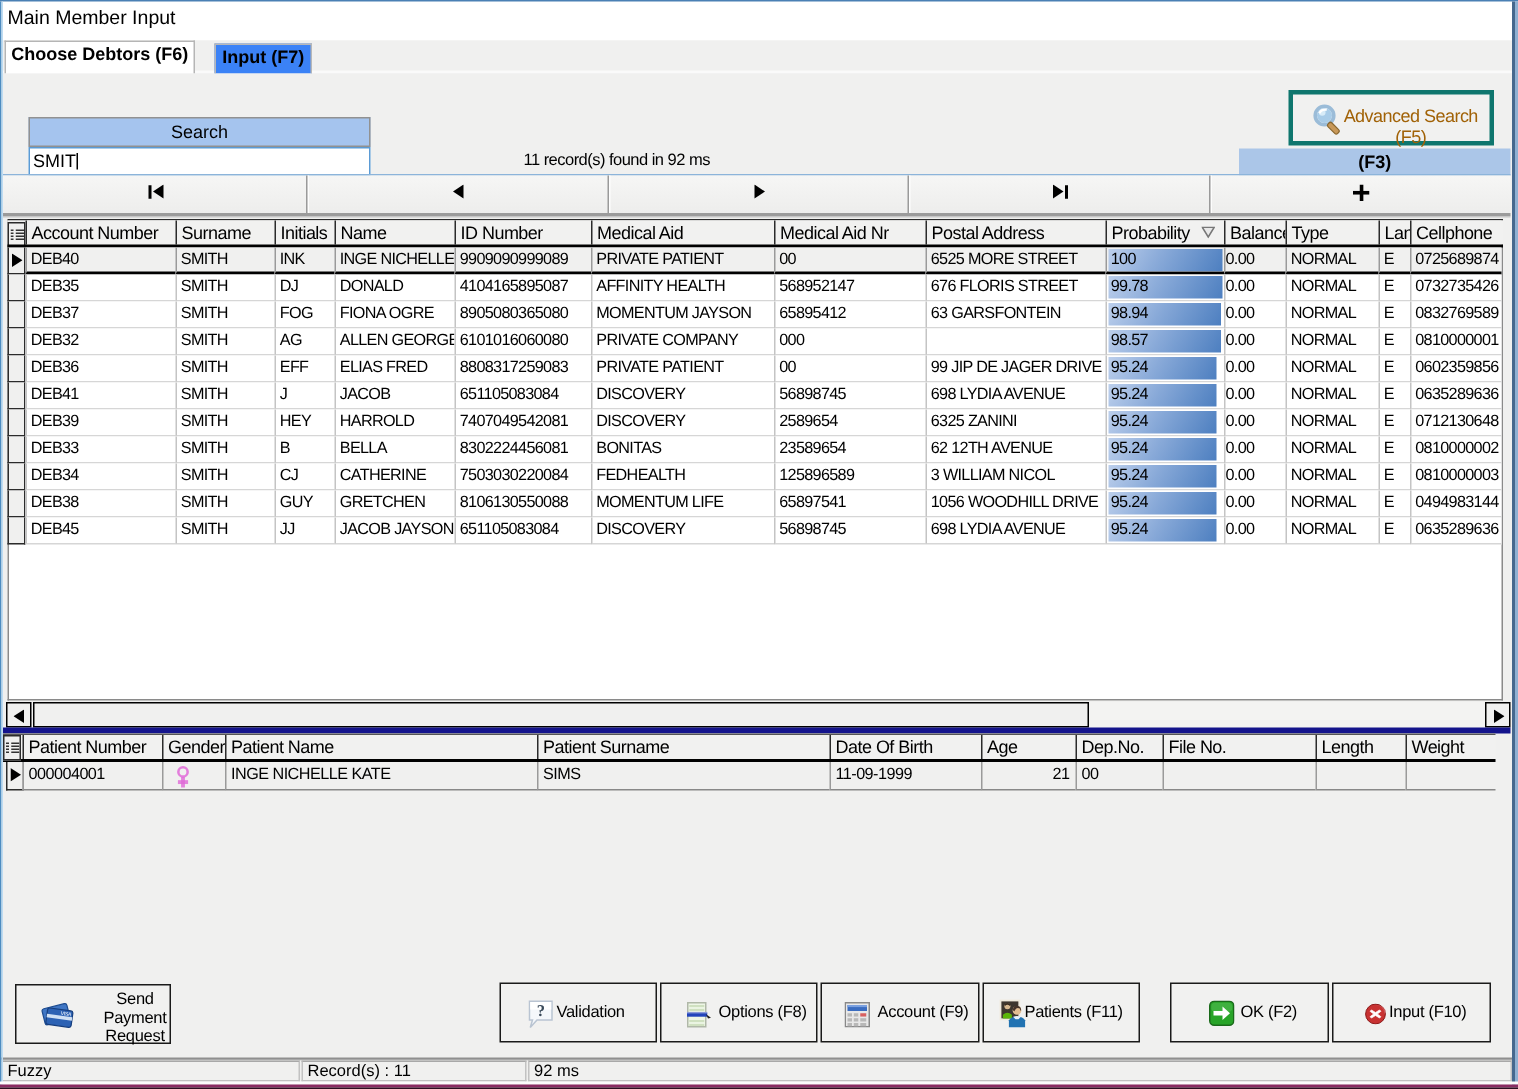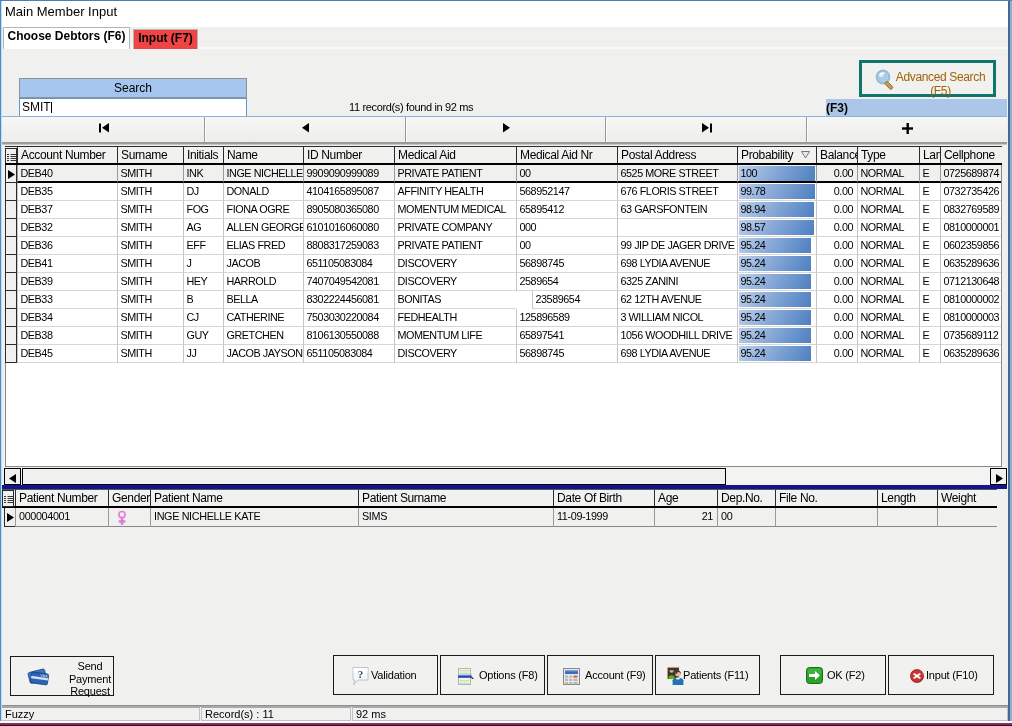--- a/index.html
+++ b/index.html
@@ -14,30 +14,30 @@
 #bleft2{position:absolute;left:1px;top:1px;width:1px;height:722px;background:#bedcf2}
 #bright1{position:absolute;left:1008px;top:1px;width:2px;height:722px;background:#46688e}
 #bright2{position:absolute;left:1010px;top:1px;width:2px;height:722px;background:#8fb0d2}
 #bbot1{position:absolute;left:0;top:721px;width:1012px;height:2px;background:#fdfdfd}
 #bbot2{position:absolute;left:0;top:723px;width:1012px;height:2px;background:#8b2c63}
 #bbot3{position:absolute;left:0;top:725px;width:1012px;height:1px;background:#2e0f22}
 #title{position:absolute;left:5px;top:4px;font-size:13px;color:#000}
 
 .tab{position:absolute;background:#fff;border:1px solid #c8c8c8;border-bottom:none;font-size:12px;font-weight:bold;color:#000;text-align:center}
 #tab1{left:3px;top:27px;width:127px;height:22px;line-height:17px;border-color:#b5b5b5}
-#tab2{left:133px;top:29px;width:65px;height:20px;line-height:16px;background:#ef4444;border-color:#b8b8b8}
+#tab2{left:143px;top:29px;width:65px;height:20px;line-height:16px;background:#3b82f6;border-color:#b8b8b8}
 
 #slabel{position:absolute;left:19px;top:78px;width:228px;height:20px;background:#a5c4ee;border:1px solid #919191;font-size:12px;text-align:center;line-height:19px}
 #sinput{position:absolute;left:19px;top:98px;width:228px;height:19px;background:#fff;border:1px solid #5b9bd5;font-size:12px;line-height:17px;padding-left:2px}
 #caret{display:inline-block;width:1px;height:11px;background:#000;vertical-align:-2px}
 #recinfo{position:absolute;left:349px;top:101px;font-size:11px;letter-spacing:-0.35px}
 
 .btn{position:absolute;background:#f1f1f0;border:3px solid #0f766e;font-size:12px;color:#a16207}
 #advbtn{left:859px;top:60px;width:137px;height:37px;text-align:center;padding-top:4px;line-height:14px}
-#f3bar{position:absolute;left:826px;top:99px;width:181px;height:18px;background:#abc6e8;font-size:12px;font-weight:bold;text-align:left;line-height:18px}
+#f3bar{position:absolute;left:826px;top:99px;width:181px;height:18px;background:#abc6e8;font-size:12px;font-weight:bold;text-align:center;line-height:18px}
 
 #tbar{position:absolute;left:2px;top:116px;width:1005px;height:29px}
 #tbar .line{position:absolute;left:0;top:0;width:100%;height:1px;background:#8cb4da}
 #tbar .btns{position:absolute;left:0;top:1px;width:100%;height:25px;background:linear-gradient(#f6f6f5,#ededec)}
 #tbar .sep{position:absolute;top:1px;width:1px;height:25px;background:#9a9a9a;box-shadow:1px 0 0 #fdfdfd}
 #tbar .sh1{position:absolute;left:0;top:26px;width:100%;height:2px;background:#9b9b9b}
 #tbar .sh2{position:absolute;left:0;top:28px;width:100%;height:1px;background:#c6c6c6}
 .nav{position:absolute;top:7px}
 
 #grid{position:absolute;left:5px;top:146px;width:997px;height:321px;background:#fff}
@@ -45,21 +45,21 @@
 #grid .gl{position:absolute;left:0;top:1px;width:1px;height:320px;background:#8a8a8a}
 #grid .gr{position:absolute;right:0;top:1px;width:1px;height:320px;background:#8a8a8a}
 #grid .gb{position:absolute;left:0;bottom:0;width:100%;height:1px;background:#8a8a8a}
 #grid .hbb{position:absolute;left:0;top:17px;width:100%;height:2px;background:#000}
 .ghdr{position:absolute;left:0;top:1px;width:997px;height:16px;background:#f1f1f0}
 .hc{position:absolute;top:0;height:16px;margin-left:-5px;font-size:12px;line-height:16px;letter-spacing:-0.35px;padding-left:3px;border-left:1px solid #2b2b2b;background:#f1f1f0;white-space:nowrap;overflow:hidden}
 .ind{position:absolute;background:#f0f0ef;border:1px solid #2b2b2b;margin-left:-5px}
 .grow{position:absolute;left:0;width:997px;height:18px}
 .grow .gc{position:absolute;top:0;height:18px;margin-left:-5px;font-size:10.8px;line-height:17px;letter-spacing:-0.45px;padding-left:2.5px;border-left:1px solid #c4c4c4;border-bottom:1px solid #d6d6d6;white-space:nowrap;overflow:hidden;background:#fff}
 .grow.sel .gc{background:#f0f0ef;border-bottom:2px solid #000;border-left-color:#9a9a9a}
-.grow .gc.num{text-align:right;padding-right:4px;padding-left:0}
+.grow .gc.num{padding-right:4px;padding-left:0}
 .indc{position:absolute;left:0;top:0;width:12px;height:18px;background:#f0f0ef;border:1px solid #2b2b2b;border-top:none}
 .pbar{position:absolute;top:1px;height:15px;background:linear-gradient(120deg,#bccfec 0%,#88a9d8 45%,#4d7fc0 100%)}
 .pnum{position:relative;display:block;padding-right:6px}
 
 #hsb{position:absolute;left:4px;top:468px;width:1003px;height:17px;background:#f3f3f2}
 #hsb .box{position:absolute;top:0;height:17px;background:#f0f0ef;border:1px solid #000}
 
 #navy{position:absolute;left:2px;top:485px;width:1005px;height:4px;background:#14148c}
 #pgrid{position:absolute;left:2px;top:489px;width:1003px;height:38px}
 .pghdr{position:absolute;left:0;top:0;width:995px;height:19px;background:#f1f1f0}
@@ -205,21 +205,21 @@
         <div class="gc" style="left:919px;width:21px">E</div>
         <div class="gc" style="left:940px;width:61px">0732735426</div>
       </div>
       <div class="grow" style="top:55px">
         <div class="indc"></div>
         <div class="gc" style="left:17px;width:100px">DEB37</div>
         <div class="gc" style="left:117px;width:66px">SMITH</div>
         <div class="gc" style="left:183px;width:40px">FOG</div>
         <div class="gc" style="left:223px;width:80px">FIONA OGRE</div>
         <div class="gc" style="left:303px;width:91px">8905080365080</div>
-        <div class="gc" style="left:394px;width:122px">MOMENTUM MEDICAL</div>
+        <div class="gc" style="left:394px;width:122px">MOMENTUM JAYSON</div>
         <div class="gc" style="left:516px;width:101px">65895412</div>
         <div class="gc" style="left:617px;width:120px">63 GARSFONTEIN</div>
         <div class="gc" style="left:737px;width:79px">
           <div class="pbar" style="left:1px;width:75px"></div>
           <span class="pnum">98.94</span>
         </div>
         <div class="gc num" style="left:816px;width:41px">0.00</div>
         <div class="gc" style="left:857px;width:62px">NORMAL</div>
         <div class="gc" style="left:919px;width:21px">E</div>
         <div class="gc" style="left:940px;width:61px">0832769589</div>
@@ -301,21 +301,21 @@
         <div class="gc" style="left:940px;width:61px">0712130648</div>
       </div>
       <div class="grow" style="top:145px">
         <div class="indc"></div>
         <div class="gc" style="left:17px;width:100px">DEB33</div>
         <div class="gc" style="left:117px;width:66px">SMITH</div>
         <div class="gc" style="left:183px;width:40px">B</div>
         <div class="gc" style="left:223px;width:80px">BELLA</div>
         <div class="gc" style="left:303px;width:91px">8302224456081</div>
         <div class="gc" style="left:394px;width:122px">BONITAS</div>
-        <div class="gc" style="left:532px;width:101px">23589654</div>
+        <div class="gc" style="left:516px;width:101px">23589654</div>
         <div class="gc" style="left:617px;width:120px">62 12TH AVENUE</div>
         <div class="gc" style="left:737px;width:79px">
           <div class="pbar" style="left:1px;width:72px"></div>
           <span class="pnum">95.24</span>
         </div>
         <div class="gc num" style="left:816px;width:41px">0.00</div>
         <div class="gc" style="left:857px;width:62px">NORMAL</div>
         <div class="gc" style="left:919px;width:21px">E</div>
         <div class="gc" style="left:940px;width:61px">0810000002</div>
       </div>
@@ -348,21 +348,21 @@
         <div class="gc" style="left:394px;width:122px">MOMENTUM LIFE</div>
         <div class="gc" style="left:516px;width:101px">65897541</div>
         <div class="gc" style="left:617px;width:120px">1056 WOODHILL DRIVE</div>
         <div class="gc" style="left:737px;width:79px">
           <div class="pbar" style="left:1px;width:72px"></div>
           <span class="pnum">95.24</span>
         </div>
         <div class="gc num" style="left:816px;width:41px">0.00</div>
         <div class="gc" style="left:857px;width:62px">NORMAL</div>
         <div class="gc" style="left:919px;width:21px">E</div>
-        <div class="gc" style="left:940px;width:61px">0735689112</div>
+        <div class="gc" style="left:940px;width:61px">0494983144</div>
       </div>
       <div class="grow" style="top:199px">
         <div class="indc"></div>
         <div class="gc" style="left:17px;width:100px">DEB45</div>
         <div class="gc" style="left:117px;width:66px">SMITH</div>
         <div class="gc" style="left:183px;width:40px">JJ</div>
         <div class="gc" style="left:223px;width:80px">JACOB JAYSON</div>
         <div class="gc" style="left:303px;width:91px">651105083084</div>
         <div class="gc" style="left:394px;width:122px">DISCOVERY</div>
         <div class="gc" style="left:516px;width:101px">56898745</div>

